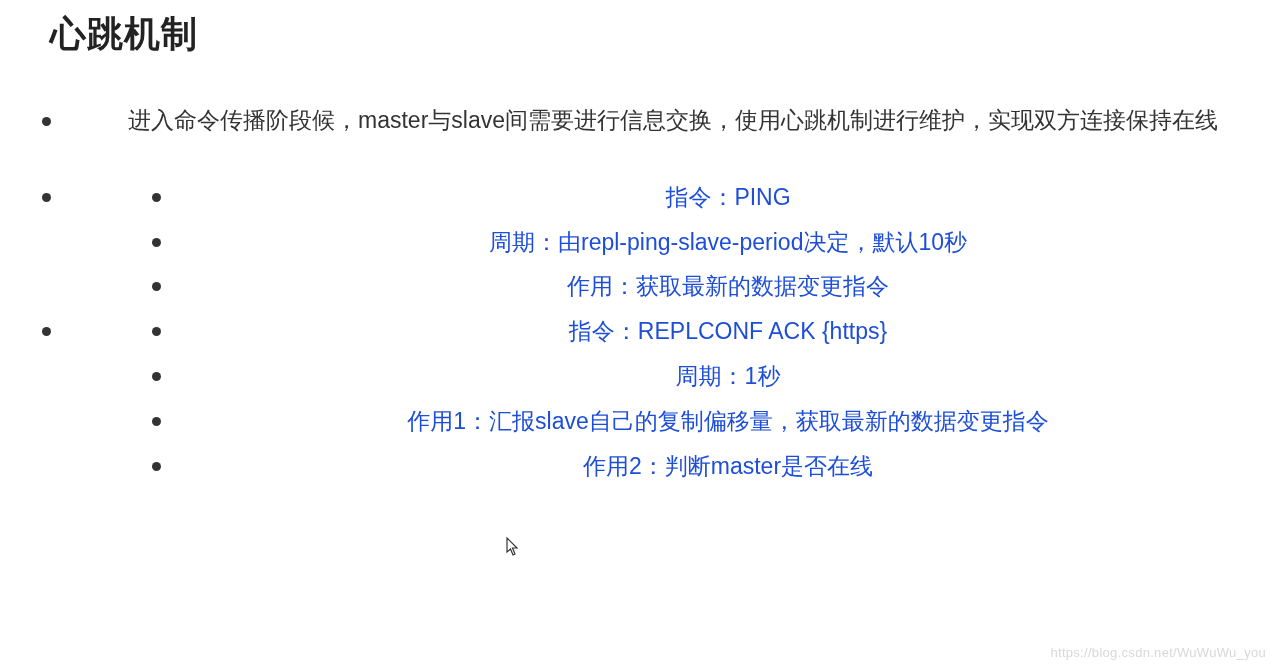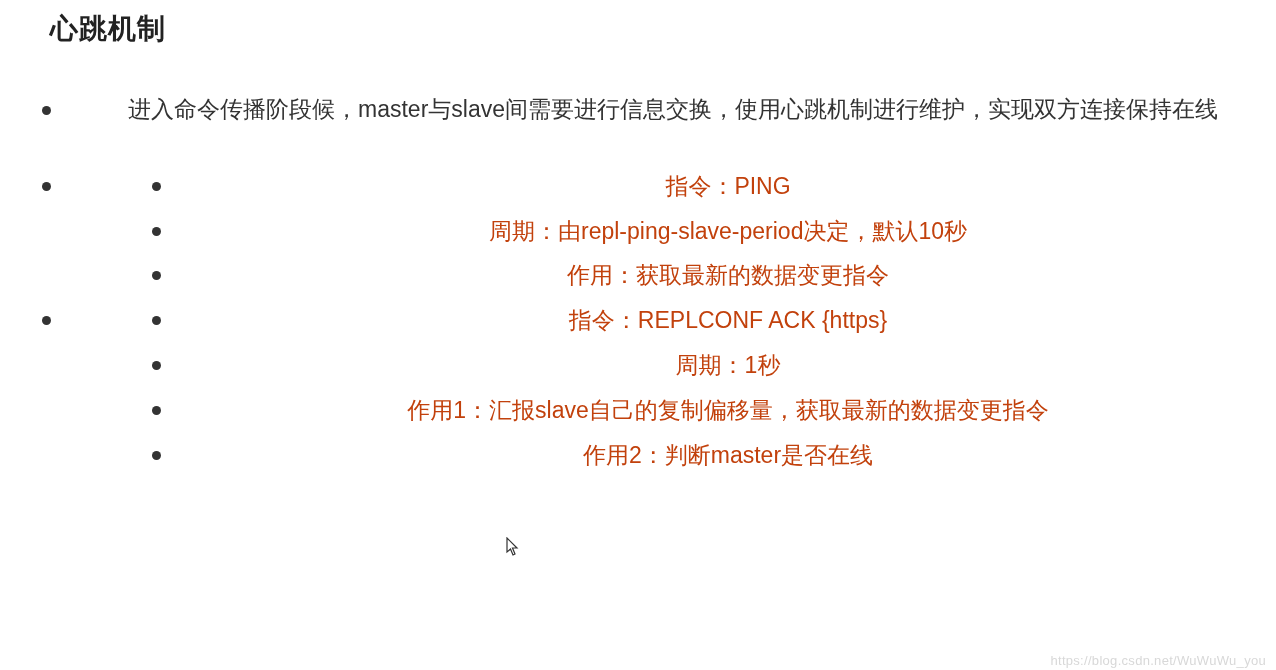--- a/index.html
+++ b/index.html
@@ -10,21 +10,21 @@
     body {
       font-family: "Microsoft YaHei", "PingFang SC", "Hiragino Sans GB", sans-serif;
       background: #ffffff;
       width: 1276px;
       height: 670px;
       padding: 0;
       position: relative;
       color: #333;
     }
     .title {
-      font-size: 28px;
+      font-size: 36px;
       font-weight: bold;
       color: #222;
       padding: 10px 0 0 50px;
       letter-spacing: 1px;
     }
     .content {
       padding: 40px 0 0 40px;
       text-align: center;
     }
     ul {
@@ -56,41 +56,41 @@
     .level1.section2 > li {
       margin-bottom: 0;
     }
     .level2 {
       margin-top: 0;
       padding-left: 80px;
     }
     .level2 > li {
       font-size: 23px;
       line-height: 1.95;
-      color: #c2410c;
+      color: #1d4ed8;
       position: relative;
       padding-left: 30px;
     }
     .level2 > li::before {
       content: "";
       position: absolute;
       left: 2px;
       top: 18px;
       width: 9px;
       height: 9px;
       background: #333;
       border-radius: 50%;
     }
     .query-gap {
       display: inline-block;
       width: 120px;
     }
     .watermark {
       position: absolute;
-      bottom: 2px;
+      bottom: 10px;
       right: 10px;
       font-size: 13px;
       color: #d8d8d8;
       font-family: Arial, sans-serif;
       letter-spacing: 0.3px;
     }
     .cursor {
       position: absolute;
       left: 506px;
       top: 537px;

